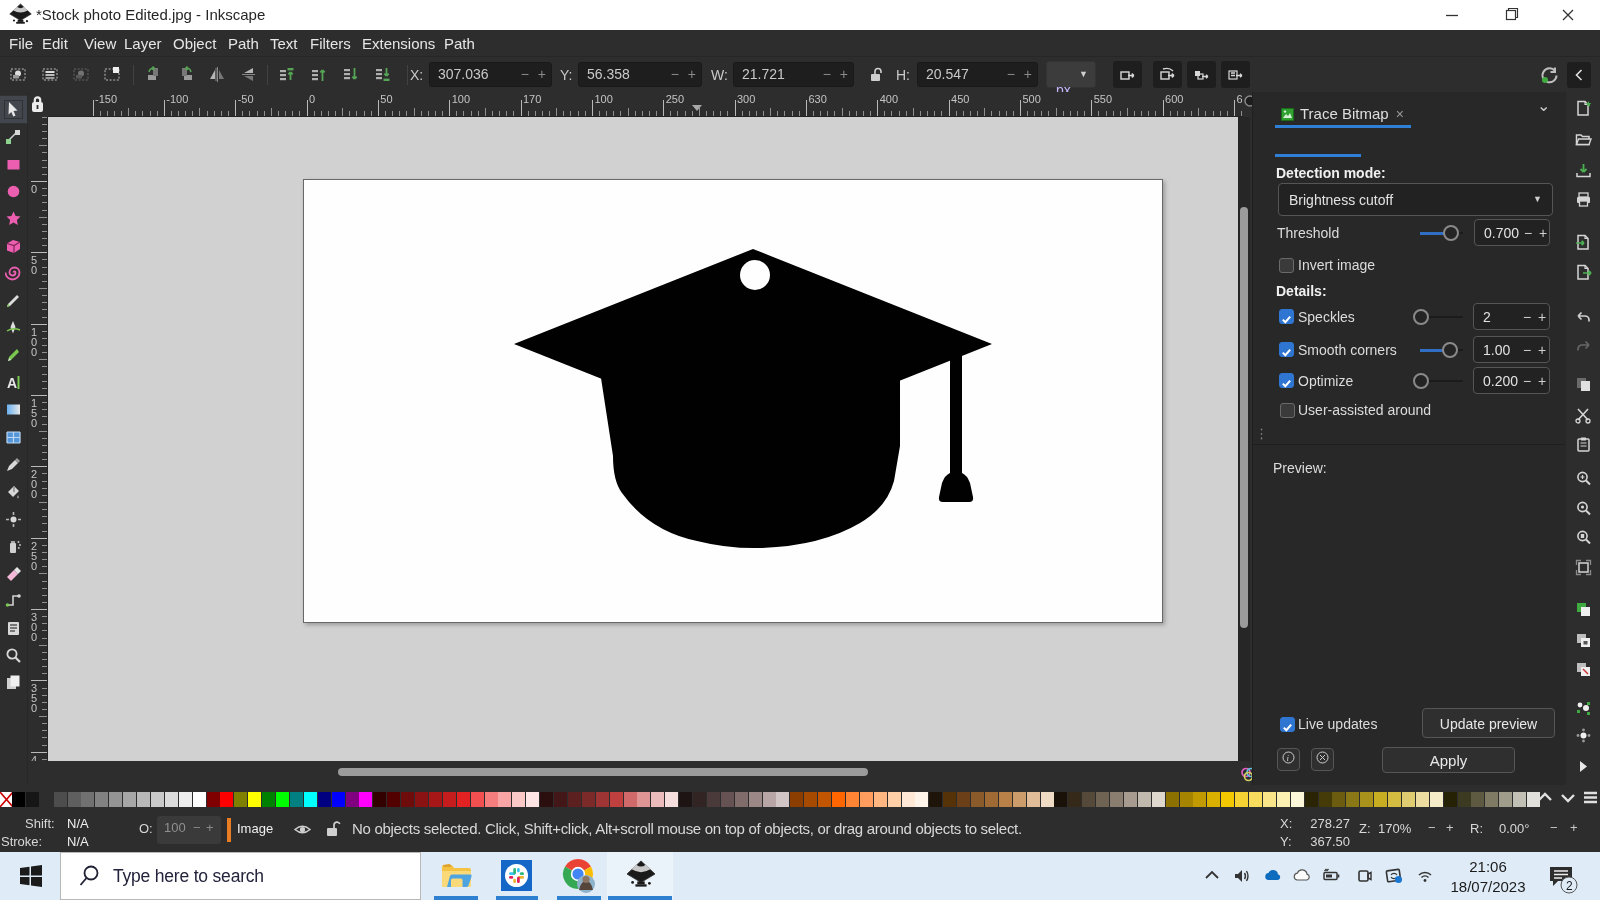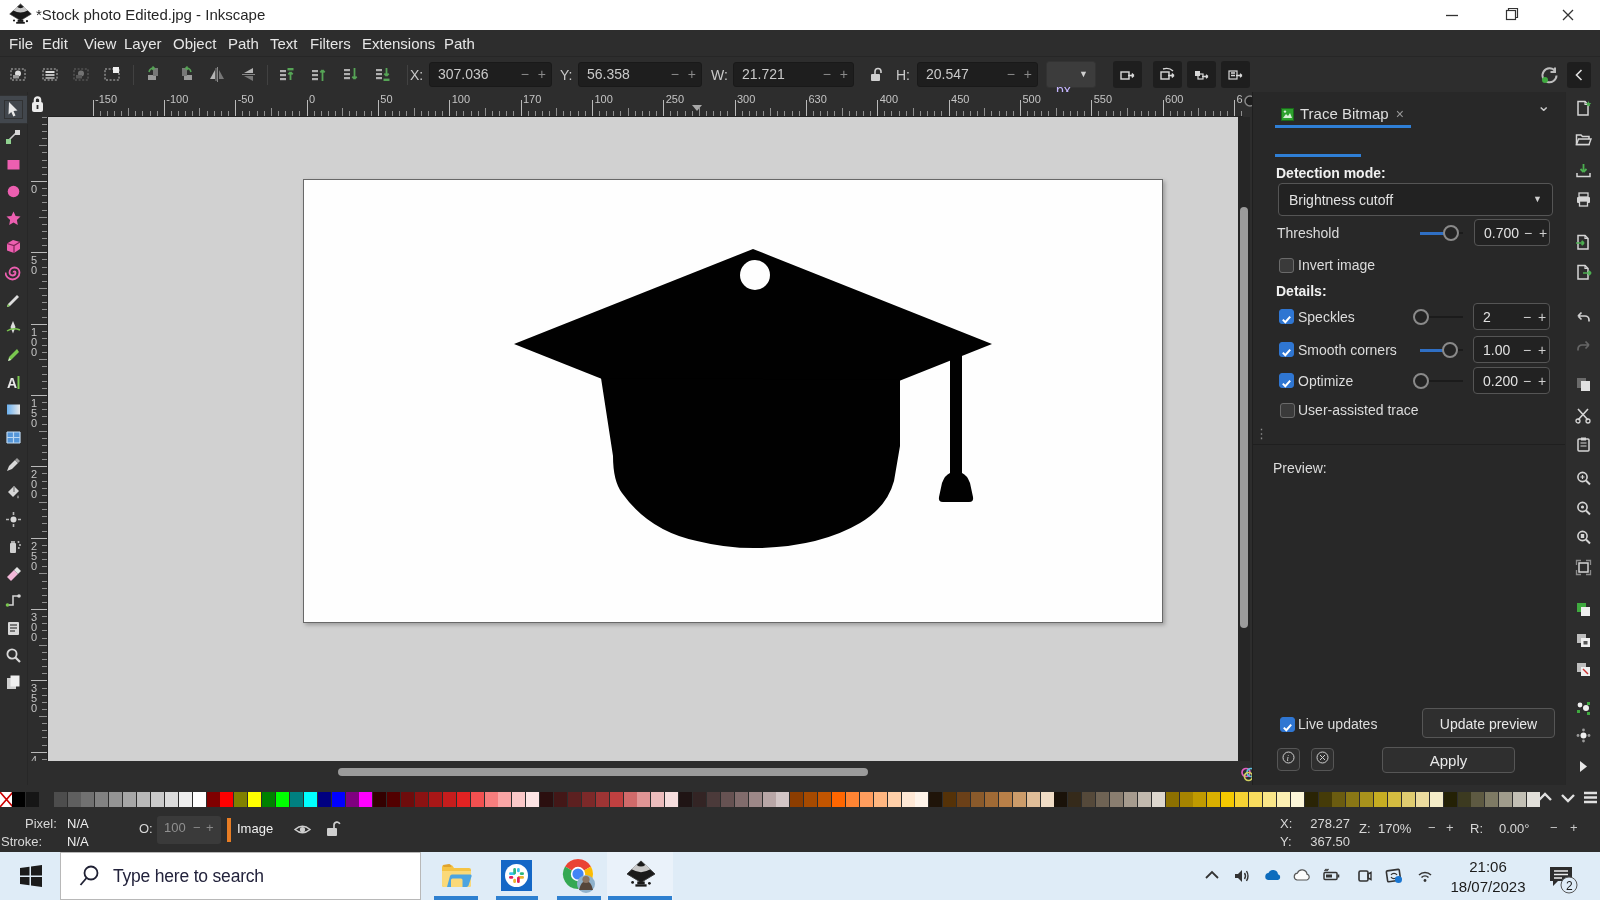--- a/index.html
+++ b/index.html
@@ -708,21 +708,21 @@
       </svg></div>
     <div class="plbl" style="left:45px;top:281px">Optimize</div>
     <div class="strack" style="left:167px;top:288px"></div>
     <div class="sknob" style="left:160px;top:281px"></div>
     <div class="spin" style="left:220px;top:275px;width:77px">
       <span class="spv">0.200</span>
       <span class="spm">−</span>
       <span class="spp">+</span>
     </div>
     <div class="ckb" style="left:27px;top:311px"></div>
-    <div class="plbl" style="left:45px;top:310px">User-assisted trace</div>
+    <div class="plbl" style="left:45px;top:310px">User-assisted around</div>
     <div class="psep" style="top:352px"></div>
     <div class="plbl" style="left:20px;top:368px">Preview:</div>
     <div class="ckb on" style="left:27px;top:625px"><svg width="11" height="11" viewBox="0 0 11 11">
         <path d="M1.8 5.6 L4.3 8.2 L9.2 2.6" stroke="#fff" stroke-width="2" fill="none"></path>
       </svg></div>
     <div class="plbl" style="left:45px;top:624px">Live updates</div>
     <div class="pbtn" style="left:169px;top:616px;width:133px;height:30px;line-height:30px">Update preview</div>
     <div class="pbtn rnd" style="left:24px;top:656px;width:23px;height:23px;line-height:21px;border-radius:4px"><svg width="13" height="13" viewBox="0 0 13 13">
         <circle cx="6.5" cy="6.5" r="5.5" stroke="#cfcfcf" fill="none"></circle>
         <text x="4.5" y="9.5" font-size="9" font-style="italic" fill="#cfcfcf" font-family="Liberation Serif">i</text>
@@ -953,40 +953,41 @@
       </svg></div>
  <div class="palbtn" style="left:1560px;top:6px"><svg width="16" height="14">
         <path d="M2 4 L8 10 L14 4" stroke="#e0e0e0" stroke-width="2.4" fill="none"></path>
       </svg></div>
  <div class="palbtn" style="left:1583px;top:5px"><svg width="15" height="15">
         <path d="M1 3 H14 M1 7.5 H14 M1 12 H14" stroke="#e0e0e0" stroke-width="2.6"></path>
       </svg></div>
 </div>
 
 <div id="statusbar">
- <div class="abs" style="left:25px;top:6px;width:24px;text-align:right">Pixel:</div>
+ <div class="abs" style="left:25px;top:6px;width:24px;text-align:right">Shift:</div>
  <div class="abs" style="left:1px;top:24px">Stroke:</div>
  <div class="abs" style="left:67px;top:6px;color:#f0f0f0">N/A</div>
  <div class="abs" style="left:67px;top:24px;color:#f0f0f0">N/A</div>
  <div class="abs" style="left:139px;top:11px">O:</div>
  <div class="abs" style="left:157px;top:6px;width:64px;height:28px;background:#3a3a3a;border-radius:3px">
    <span style="position:absolute;left:7px;top:4px;color:#909090">100</span>
    <span style="position:absolute;left:36px;top:4px;color:#888">−</span>
    <span style="position:absolute;left:49px;top:4px;color:#888">+</span>
     </div>
  <div class="abs" style="left:227px;top:8px;width:4px;height:24px;background:#e87d24"></div>
  <div class="abs" style="left:237px;top:11px;color:#f0f0f0">Image</div>
  <div class="abs" style="left:293px;top:10px"><svg width="19" height="19" viewBox="0 0 19 19">
         <path d="M2 9.5 Q9.5 3 17 9.5 Q9.5 16 2 9.5 Z" fill="none" stroke="#cfcfcf" stroke-width="1.5"></path>
         <circle cx="9.5" cy="9.5" r="2.6" fill="#cfcfcf"></circle>
       </svg></div>
  <div class="abs" style="left:324px;top:10px"><svg width="17" height="18" viewBox="0 0 17 18">
         <rect x="3" y="8" width="10" height="8" rx="1" fill="#cfcfcf"></rect>
         <path d="M10 8 V5 A3 3 0 0 1 15.8 4" stroke="#cfcfcf" stroke-width="1.7" fill="none"></path>
       </svg></div>
+ <div class="abs" style="left:352px;top:10px;font-size:15px;letter-spacing:-0.3px">No objects selected. Click, Shift+click, Alt+scroll mouse on top of objects, or drag around objects to select.</div>
  <div class="abs" style="left:1280px;top:6px">X:</div>
  <div class="abs" style="left:1305px;top:6px;width:45px;text-align:right">278.27</div>
  <div class="abs" style="left:1280px;top:24px">Y:</div>
  <div class="abs" style="left:1305px;top:24px;width:45px;text-align:right">367.50</div>
  <div class="abs" style="left:1359px;top:11px">Z:</div>
  <div class="abs" style="left:1378px;top:11px">170%</div>
  <div class="abs" style="left:1428px;top:10px;color:#c8c8c8">−</div>
  <div class="abs" style="left:1446px;top:10px;color:#c8c8c8">+</div>
  <div class="abs" style="left:1470px;top:11px">R:</div>
  <div class="abs" style="left:1499px;top:11px">0.00°</div>

